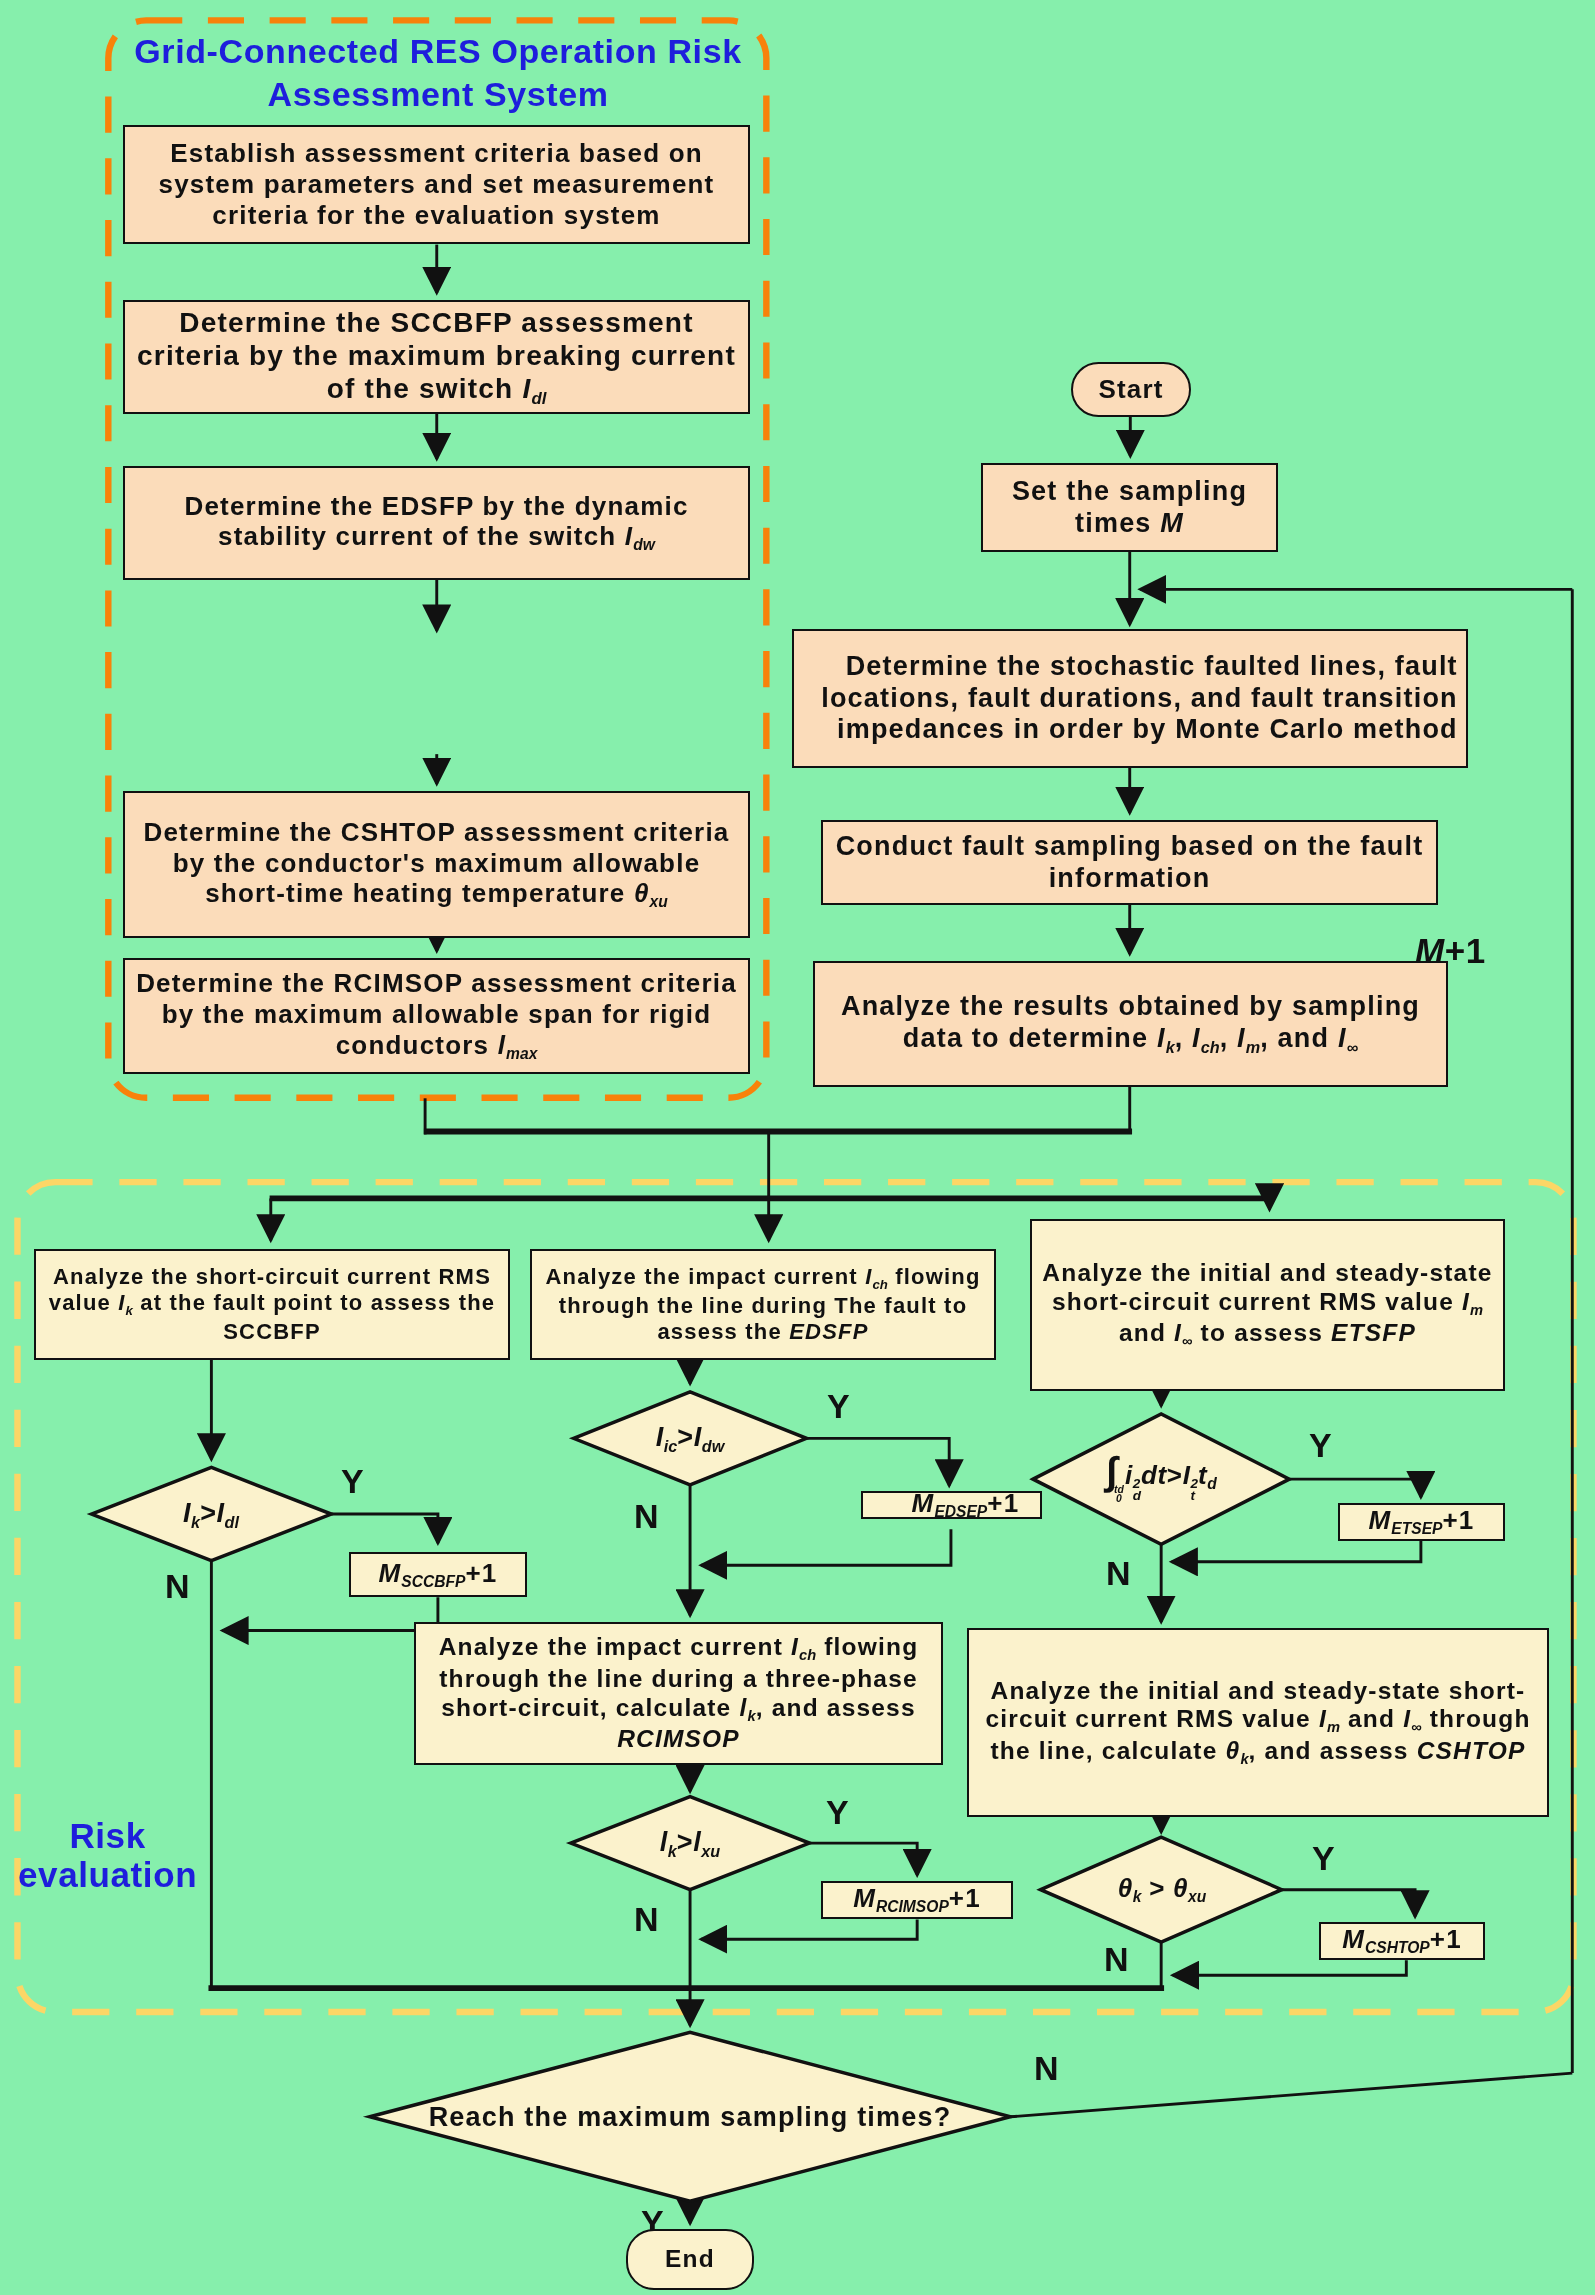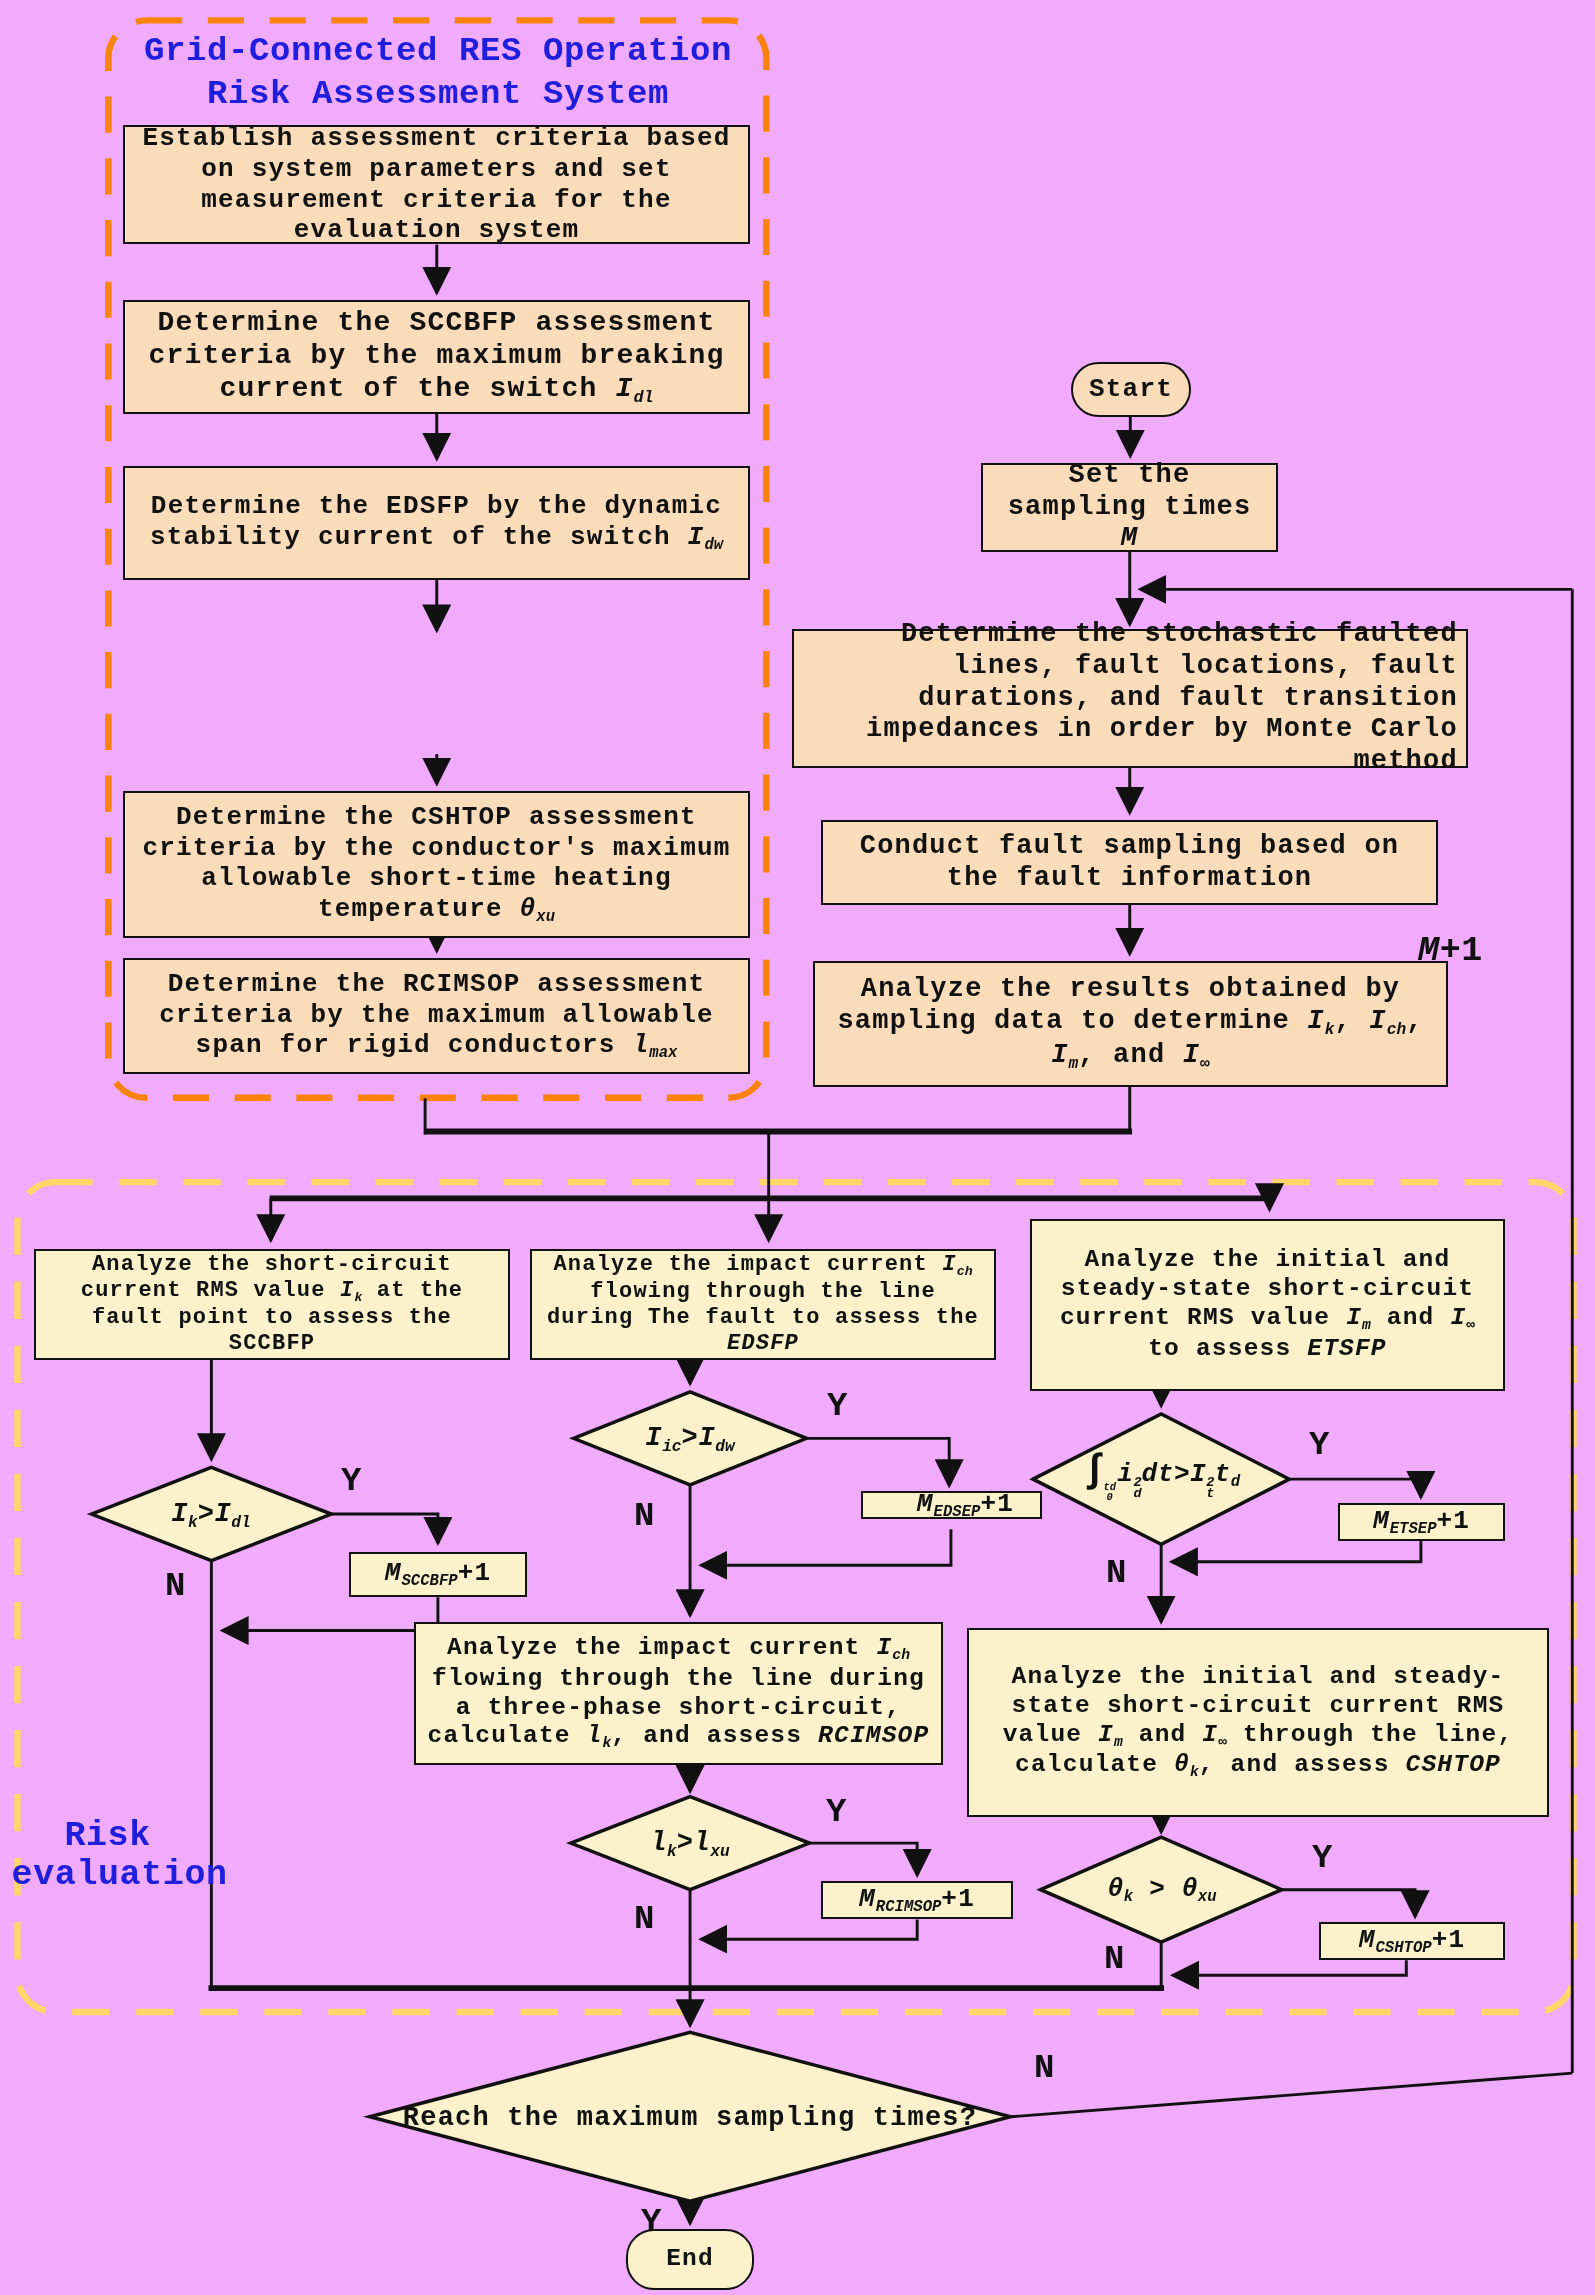--- a/index.html
+++ b/index.html
@@ -1,17 +1,17 @@
 <!DOCTYPE html>
 <html style="font-size:9.3px"><head>
 <meta charset="utf-8">
 <style>
   html,body{margin:0;padding:0;background:#fff;}
-  .canvas{position:relative;width:1595px;height:2295px;background:#f0abfc;
-          font-family:Liberation Mono, monospace;color:#111;}
+  .canvas{position:relative;width:1595px;height:2295px;background:#86efac;
+          font-family:Liberation Sans, sans-serif;color:#111;}
   svg.layer{position:absolute;left:0;top:0;z-index:0;}
   .node{position:absolute;box-sizing:border-box;display:flex;align-items:center;justify-content:center;
         text-align:center;font-weight:bold;line-height:1.18;letter-spacing:1.2px;z-index:2;padding:3.5px 8.2px;}
   .peach{background:#FBDCBA;border:2.9px solid #111;}
   .lyellow{background:#FBF2CC;border:2.9px solid #111;}
   .stadium{border-radius:30px;}
   .plain{position:absolute;z-index:2;font-weight:bold;text-align:center;letter-spacing:0.6px;}
   .blue{color:#1E1EDC;}
   .dtext{position:absolute;z-index:2;display:flex;align-items:center;justify-content:center;
          font-weight:bold;text-align:center;letter-spacing:0.6px;}
@@ -186,21 +186,21 @@
     </div>
   <div class="node lyellow" style="left:861px;top:1491px;width:181px;height:28px;font-size:26px;padding-left:36px;">
       <span><i>M</i><sub>EDSEP</sub>+1</span>
     </div>
   <div class="node lyellow" style="left:1338px;top:1503px;width:167px;height:38px;font-size:26px;">
       <span><i>M</i><sub>ETSEP</sub>+1</span>
     </div>
   <div class="node lyellow" style="left:821px;top:1881px;width:192px;height:38px;font-size:26px;">
       <span><i>M</i><sub>RCIMSOP</sub>+1</span>
     </div>
-  <div class="node lyellow" style="left:1319px;top:1922px;width:186px;height:38px;font-size:26px;">
+  <div class="node lyellow" style="left:1319px;top:1922px;width:166px;height:38px;font-size:26px;">
       <span><i>M</i><sub>CSHTOP</sub>+1</span>
     </div>
 
   <div class="plain" style="left:341px;top:1462px;font-size:34px;">Y</div>
   <div class="plain" style="left:165px;top:1567px;font-size:34px;">N</div>
   <div class="plain" style="left:827px;top:1387px;font-size:34px;">Y</div>
   <div class="plain" style="left:634px;top:1497px;font-size:34px;">N</div>
   <div class="plain" style="left:1309px;top:1426px;font-size:34px;">Y</div>
   <div class="plain" style="left:1106px;top:1554px;font-size:34px;">N</div>
   <div class="plain" style="left:826px;top:1793px;font-size:34px;">Y</div>

